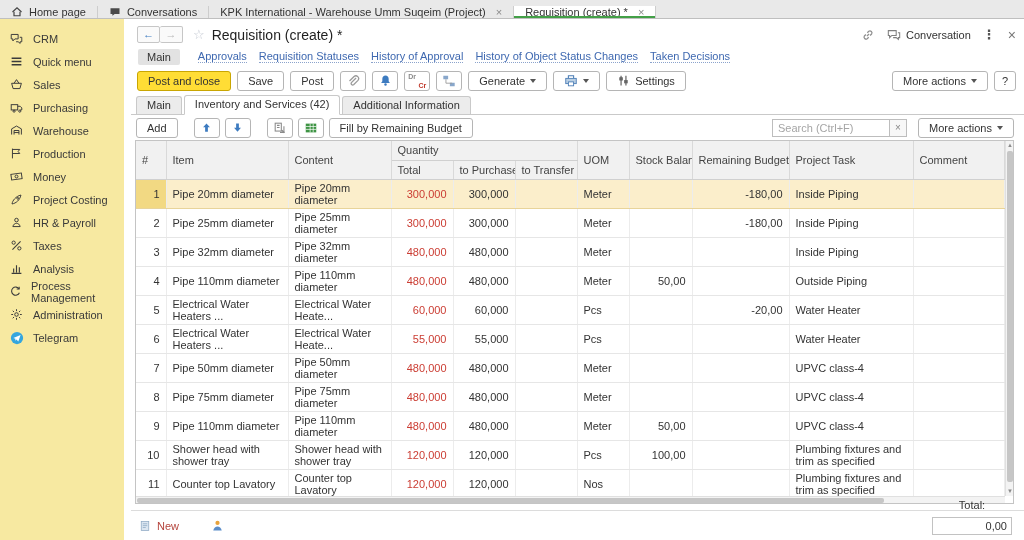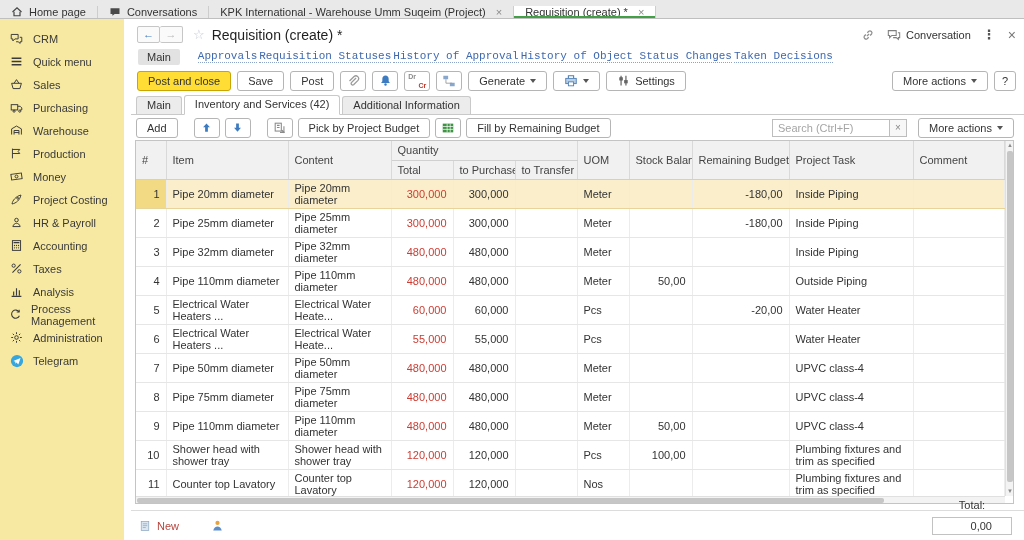--- a/index.html
+++ b/index.html
@@ -85,21 +85,21 @@
   .varrow { position:absolute; left:0; width:8px; height:9px; font-size:6px; color:#8a8a8a; text-align:center; line-height:9px; }
   .hscroll { position:absolute; left:0; right:8px; bottom:0; height:7px; background:#f3f3f3; border-top:1px solid #e0e0e0; }
   .hthumb { position:absolute; left:1px; top:1px; height:5px; width:86%; background:#c6c6c6; border-radius:2px; }
 
   
   .footer { position:absolute; left:0; right:0; bottom:0; height:30px; border-top:1px solid #dcdcdc;
     display:flex; align-items:center; padding:0 12px 0 8px; background:#fff; }
   .status-new { color:#B5443C; margin-left:6px; }
   .footer .person { margin-left:32px; }
   .footer-right { margin-left:auto; display:flex; align-items:center; gap:6px;flex-direction:column; }
-  .total-input { width:80px; height:18px; border:1px solid #c2c2c2; text-align:right; padding:0 19px; font-size:11px; color:#333; background:#fff; }
+  .total-input { width:80px; height:18px; border:1px solid #c2c2c2; text-align:right; padding:0 4px; font-size:11px; color:#333; background:#fff; }
 </style>
 </head>
 <body>
 
 <div class="wtabs">
     <div class="wtab">
       <span class="icn">
         <svg width="12" height="12" viewBox="0 0 16 16" fill="none" stroke="#444" stroke-width="1.6">
           <path d="M2 8 8 2.5 14 8"></path>
           <path d="M4 7.5V13h8V7.5"></path>
@@ -203,29 +203,20 @@
         <span class="icn">
           <svg width="13" height="13" viewBox="0 0 16 16" fill="none" stroke="#3b3b3b" stroke-width="1.2">
             <circle cx="8" cy="5" r="2.2"></circle>
             <path d="M3.5 13c.7-2.6 2.4-4 4.5-4s3.8 1.4 4.5 4z"></path>
           </svg>
         </span>
         <span class="side-label">HR &amp; Payroll</span>
       </div>
       <div class="side-item">
         <span class="icn">
-          <svg width="13" height="13" viewBox="0 0 16 16" fill="none" stroke="#3b3b3b" stroke-width="1.2">
-            <rect x="3" y="2" width="10" height="12"></rect>
-            <path d="M5 4.5h6M5.5 8h.01M8 8h.01M10.5 8h.01M5.5 10.8h.01M8 10.8h.01M10.5 10.8h.01" stroke-linecap="round" stroke-width="1.6"></path>
-          </svg>
-        </span>
-        <span class="side-label">Accounting</span>
-      </div>
-      <div class="side-item">
-        <span class="icn">
           <svg width="13" height="13" viewBox="0 0 16 16">
             <path d="M3 13 13 3" stroke="#3b3b3b" stroke-width="1.3"></path>
             <circle cx="4.5" cy="4.5" r="2" fill="none" stroke="#3b3b3b" stroke-width="1.2"></circle>
             <circle cx="11.5" cy="11.5" r="2" fill="none" stroke="#3b3b3b" stroke-width="1.2"></circle>
           </svg>
         </span>
         <span class="side-label">Taxes</span>
       </div>
       <div class="side-item">
         <span class="icn">
@@ -289,21 +280,21 @@
           </span>
         <span>Conversation</span>
       </span>
       <span class="dots">⋮</span>
       <span class="hdr-close">×</span>
     </div>
   </div>
 
   <div class="nav-row">
     <span class="nav-chip">Main</span>
-    <span style="display:flex;gap:2px;font-family:Liberation Mono, monospace;">
+    <span style="display:flex;gap:12px;">
         <span class="nav-link">Approvals</span>
         <span class="nav-link">Requisition Statuses</span>
         <span class="nav-link">History of Approval</span>
         <span class="nav-link">History of Object Status Changes</span>
         <span class="nav-link">Taken Decisions</span>
       </span>
   </div>
 
   <div class="toolbar">
     <button class="btn btn-yellow">Post and close</button>
@@ -396,21 +387,20 @@
     <span class="sep"></span>
     <button class="btn icon-btn">
         <span class="icn">
           <svg width="14" height="14" viewBox="0 0 16 16" fill="none" stroke="#8a8a8a" stroke-width="1.2">
             <rect x="2.5" y="2.5" width="7" height="9"></rect>
             <path d="M4.5 5h3M4.5 7.5h3M12.5 6v7H8"></path>
             <path d="M10 10.5l3 3" stroke-width="1.6"></path>
           </svg>
         </span>
       </button>
-    <button class="btn">Pick by Project Budget</button>
     <button class="btn icon-btn">
         <span class="icn">
           <svg width="14" height="14" viewBox="0 0 16 16">
             <rect x="2" y="3" width="12" height="10" fill="#3E9444"></rect>
             <path d="M2 6.3h12M2 9.6h12M7 3v10M10.5 3v10" stroke="#fff" stroke-width="0.8"></path>
           </svg>
         </span>
       </button>
     <button class="btn">Fill by Remaining Budget</button>
     <span class="search-wrap">

